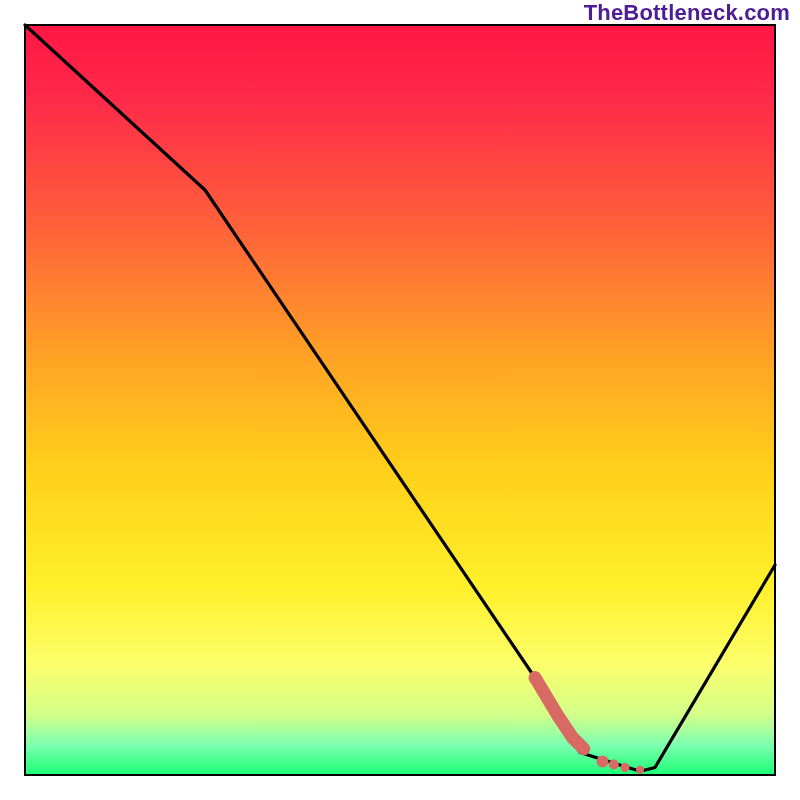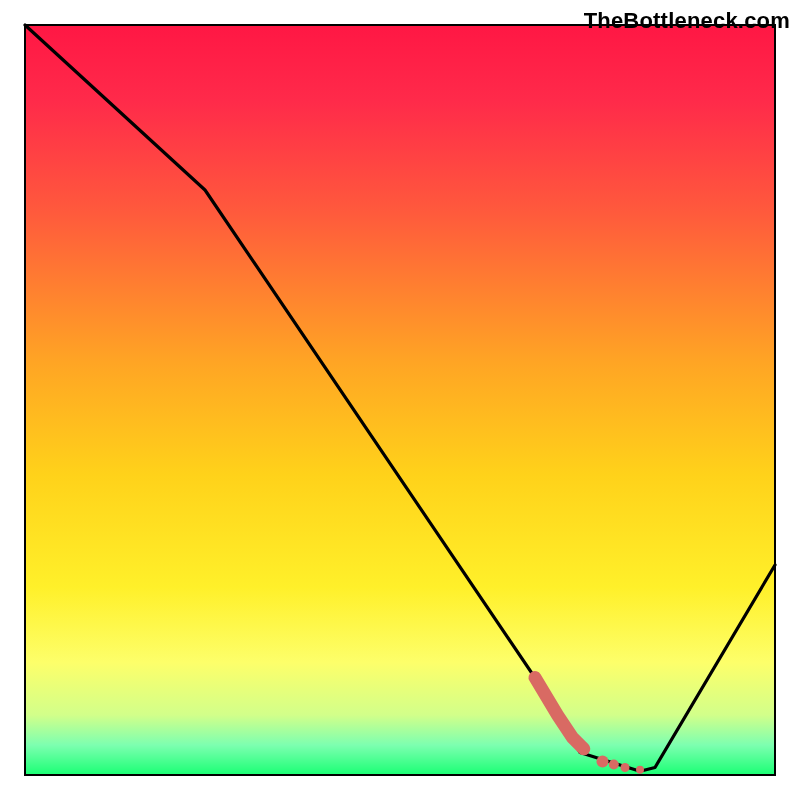--- a/index.html
+++ b/index.html
@@ -11,25 +11,25 @@
     font-family: Arial, Helvetica, sans-serif;
     overflow: hidden;
   }
   .chart-container {
     position: relative;
     width: 800px;
     height: 800px;
   }
   .attribution {
     position: absolute;
-    top: 8px;
+    top: 0;
     right: 10px;
     font-size: 22px;
     font-weight: 600;
-    color: #000000;
+    color: #4c1d95;
     letter-spacing: 0.2px;
     z-index: 4;
   }
   svg.plot {
     position: absolute;
     top: 0;
     left: 0;
     width: 800px;
     height: 800px;
   }

